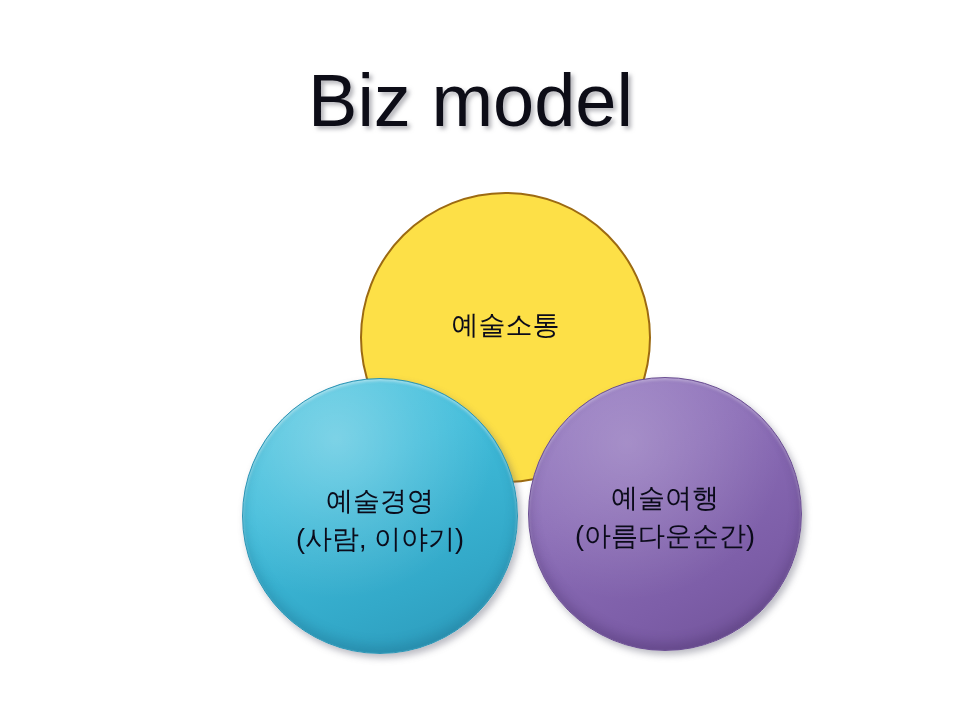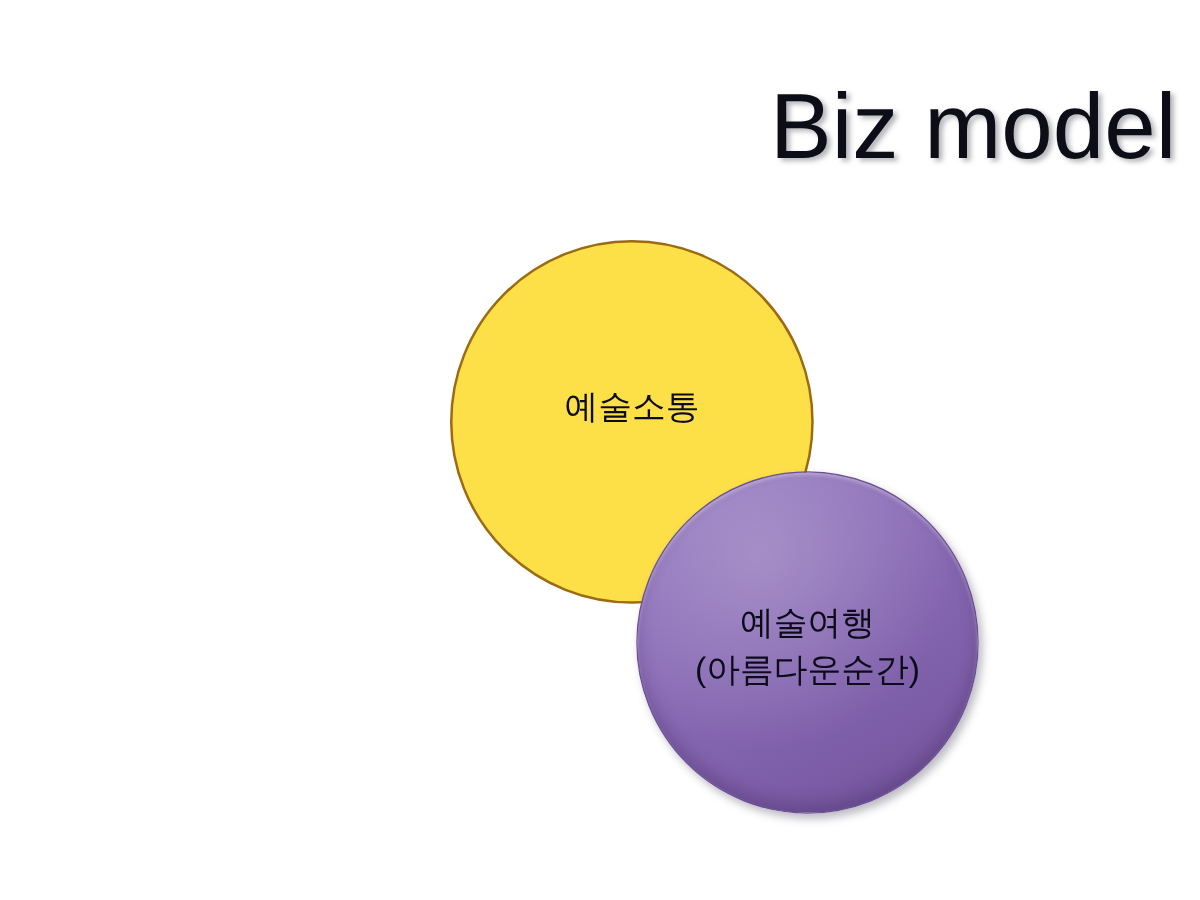--- a/index.html
+++ b/index.html
@@ -18,21 +18,21 @@
     background: #ffffff;
     overflow: hidden;
   }
 
   
   #slide-title {
     position: absolute;
     left: 0;
     top: 58px;
     width: 941px;
-    text-align: right;
+    text-align: center;
     font-size: 74px;
     line-height: 86px;
     font-weight: 400;
     color: #0d0d17;
     letter-spacing: 0px;
     text-shadow: 3px 3px 4px rgba(120,120,130,0.55);
     white-space: nowrap;
   }
 
   
@@ -56,21 +56,21 @@
     border: 2px solid #9c6a12;
     z-index: 1;
   }
   #circle-yellow .circle-labels {
     
     margin-top: -25px;
   }
 
   
   #circle-purple {
-    left: 509px;
+    left: 528px;
     top: 377px;
     width: 274px;
     height: 274px;
     background:
       radial-gradient(circle at 36% 24%,
         rgba(255,255,255,0.22) 0%,
         rgba(255,255,255,0.10) 32%,
         rgba(255,255,255,0.00) 58%),
       linear-gradient(150deg, #9377c0 0%, #8a6cb6 38%, #7d5ea8 72%, #6f5196 100%);
     border: 1px solid #6b4f92;
@@ -132,14 +132,20 @@
     </div>
   </div>
 
   <div class="circle" id="circle-purple">
     <div class="circle-labels">
       <span class="circle-label-line">예술여행</span>
       <span class="circle-label-line">(아름다운순간)</span>
     </div>
   </div>
 
+  <div class="circle" id="circle-blue">
+    <div class="circle-labels">
+      <span class="circle-label-line">예술경영</span>
+      <span class="circle-label-line">(사람, 이야기)</span>
+    </div>
+  </div>
 
 </div>
 
 </body></html>

